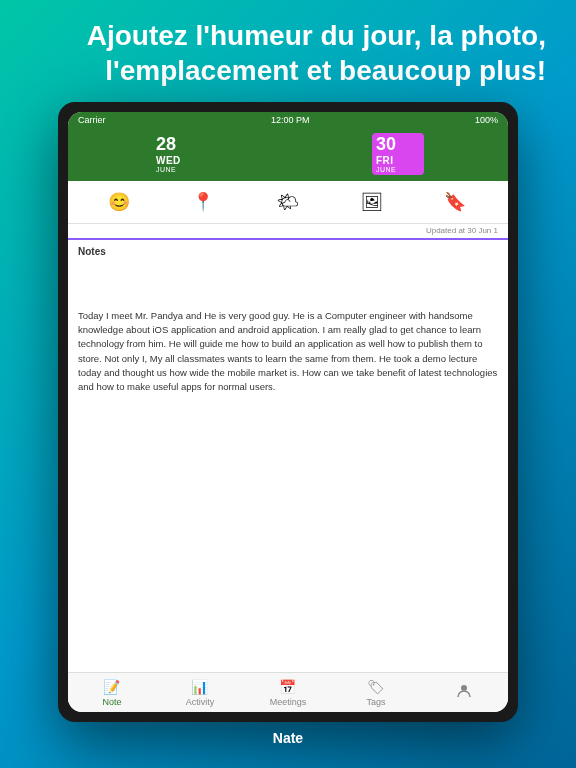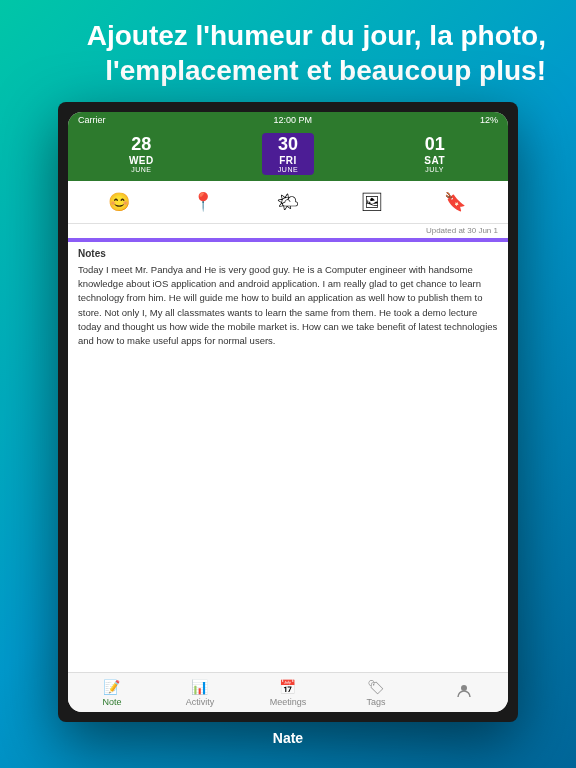--- a/index.html
+++ b/index.html
@@ -22,21 +22,21 @@
       text-align: right;
       padding: 18px 30px 14px;
       line-height: 1.25;
     }
 
     
     .device-frame {
       width: 460px;
       height: 620px;
       background: #1a1a1a;
-      border-radius: 8px;
+      border-radius: 17px;
       padding: 10px;
       box-shadow: 0 20px 60px rgba(0,0,0,0.5);
       display: flex;
       flex-direction: column;
     }
 
     .device-screen {
       flex: 1;
       background: #f0f0f0;
       border-radius: 14px;
@@ -60,30 +60,30 @@
     .date-header {
       background: #2d7a2d;
       display: flex;
       justify-content: space-around;
       padding: 5px 0 6px;
     }
 
     .date-item {
       display: flex;
       flex-direction: column;
-      align-items: center;
+      align-items: flex-start;
       color: white;
       font-size: 9px;
       min-width: 52px;
       padding: 2px 4px;
       border-radius: 4px;
     }
 
     .date-item.active {
-      background: #4c1d95;
+      background: #d946ef;
     }
 
     .date-num {
       font-size: 18px;
       font-weight: 700;
       line-height: 1.1;
     }
 
     .date-day {
       font-size: 10px;
@@ -115,30 +115,31 @@
       font-size: 18px;
     }
 
     
     .updated-line {
       background: white;
       text-align: right;
       font-size: 8px;
       color: #888;
       padding: 2px 10px 3px;
-      border-bottom: 4px solid #8b5cf6;
+      border-bottom: 2px solid #8b5cf6;
     }
 
     
     .notes-section {
       background: white;
       flex: 1;
       overflow: hidden;
       display: flex;
       flex-direction: column;
+      gap: 48px;
     }
 
     .notes-label {
       font-size: 10px;
       font-weight: 600;
       color: #333;
       padding: 6px 10px 2px;
     }
 
     .notes-text {
@@ -198,38 +199,33 @@
 <div class="header-text">
   <span>Ajoutez l'humeur du jour, la photo, l'emplacement et beaucoup plus!</span>
 </div>
 
 <div class="device-frame">
   <div class="device-screen">
 
     <div class="status-bar">
       <span>Carrier</span>
       <span>12:00 PM</span>
-      <span>12%</span>
+      <span>100%</span>
     </div>
 
     <div class="date-header">
       <div class="date-item">
         <span class="date-num">28</span>
         <span class="date-day">WED</span>
         <span class="date-month">JUNE</span>
       </div>
       <div class="date-item active">
         <span class="date-num">30</span>
         <span class="date-day">FRI</span>
         <span class="date-month">JUNE</span>
-      </div>
-      <div class="date-item">
-        <span class="date-num">01</span>
-        <span class="date-day">SAT</span>
-        <span class="date-month">JULY</span>
       </div>
     </div>
 
     <div class="icons-row">
       <div class="icon-cell">
         <span>😊</span>
       </div>
       <div class="icon-cell">
         <span>📍</span>
       </div>

